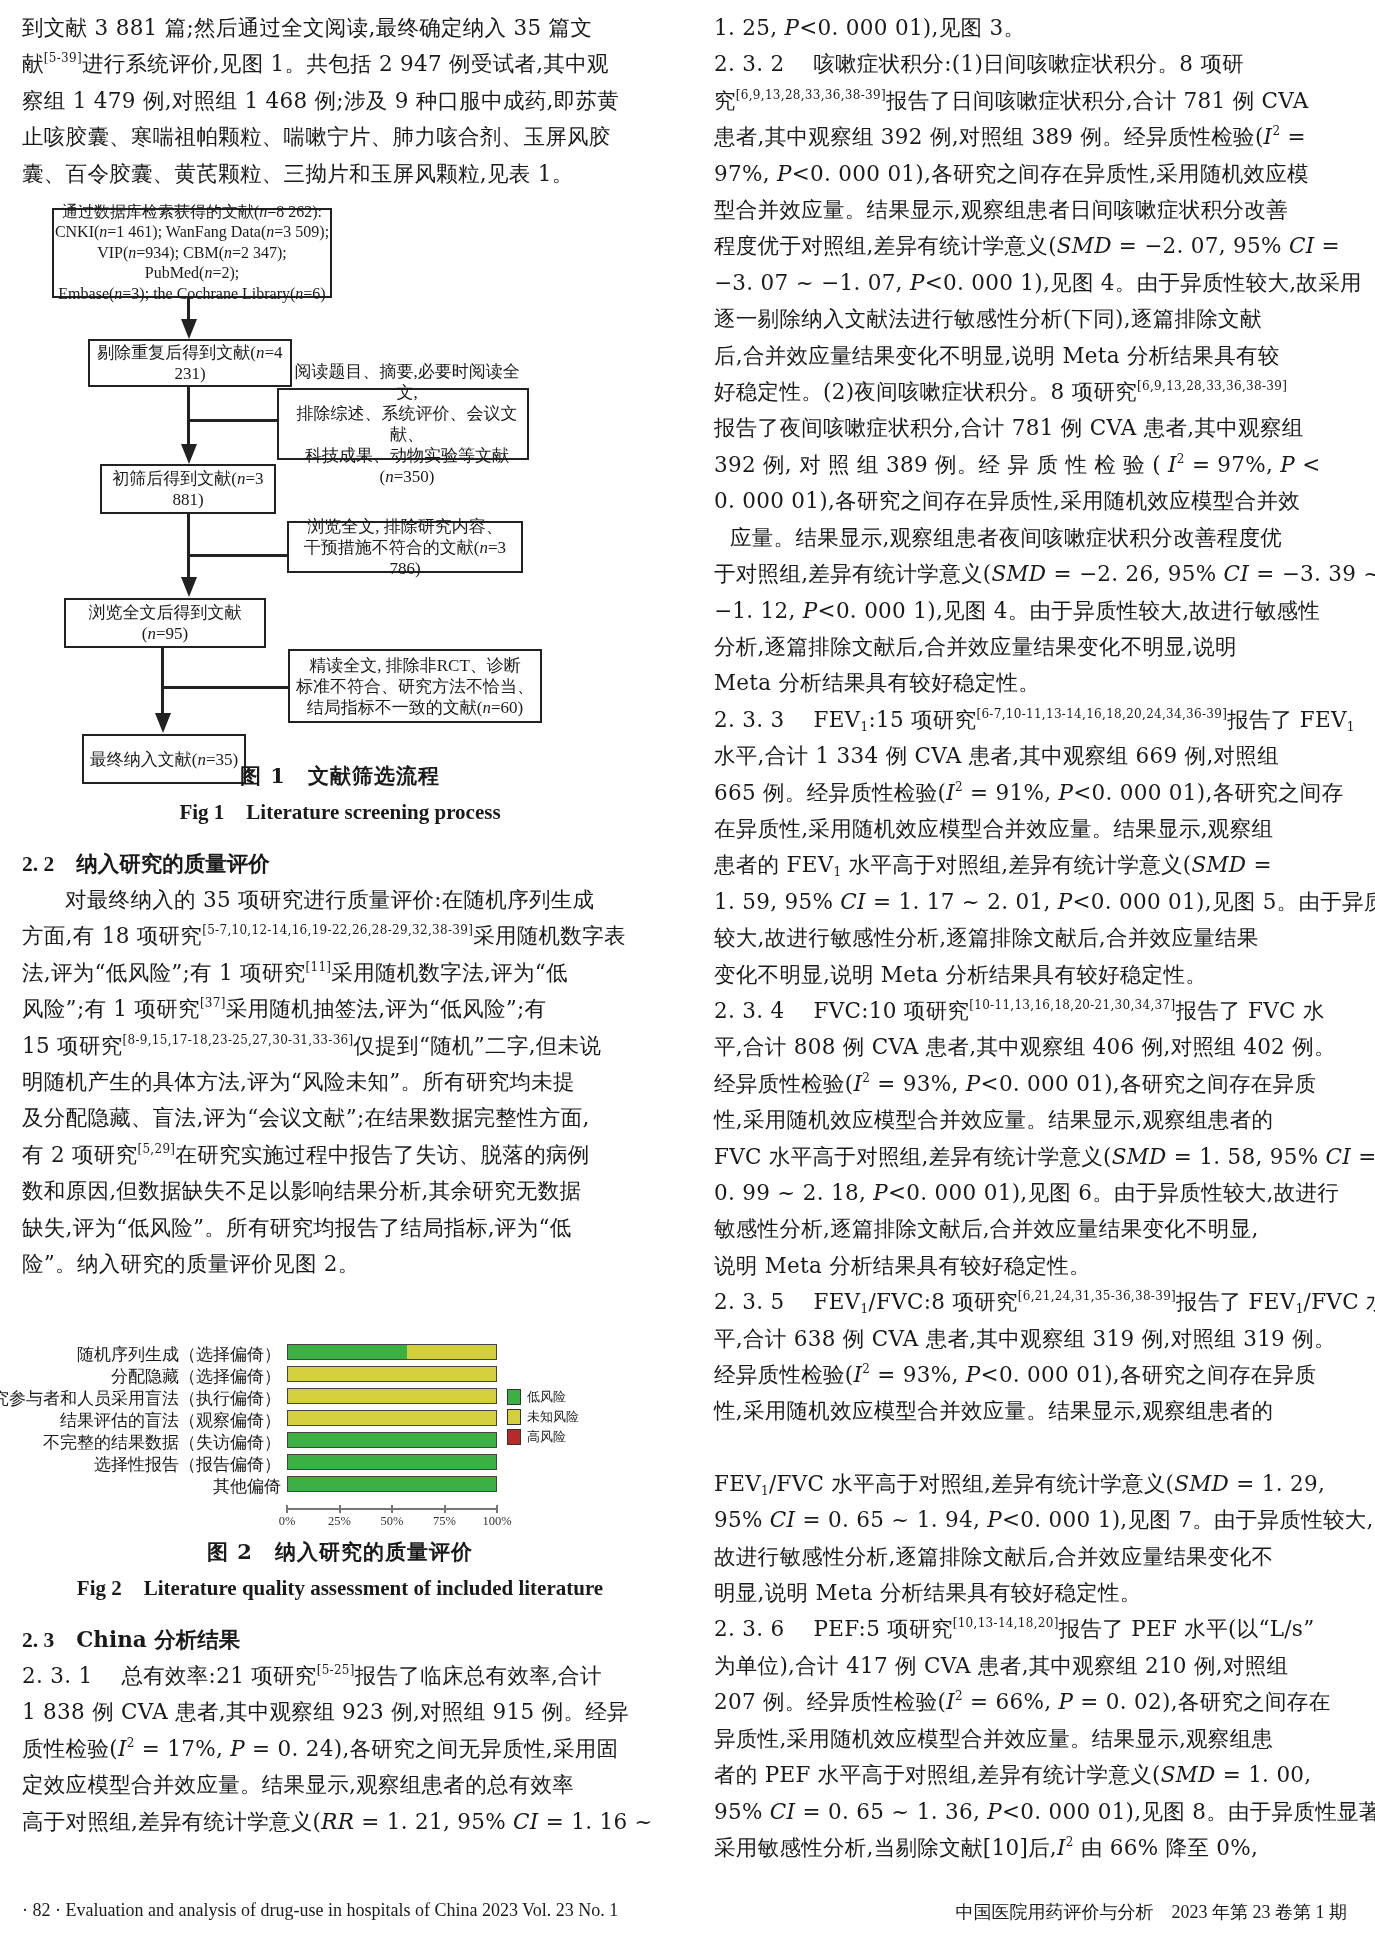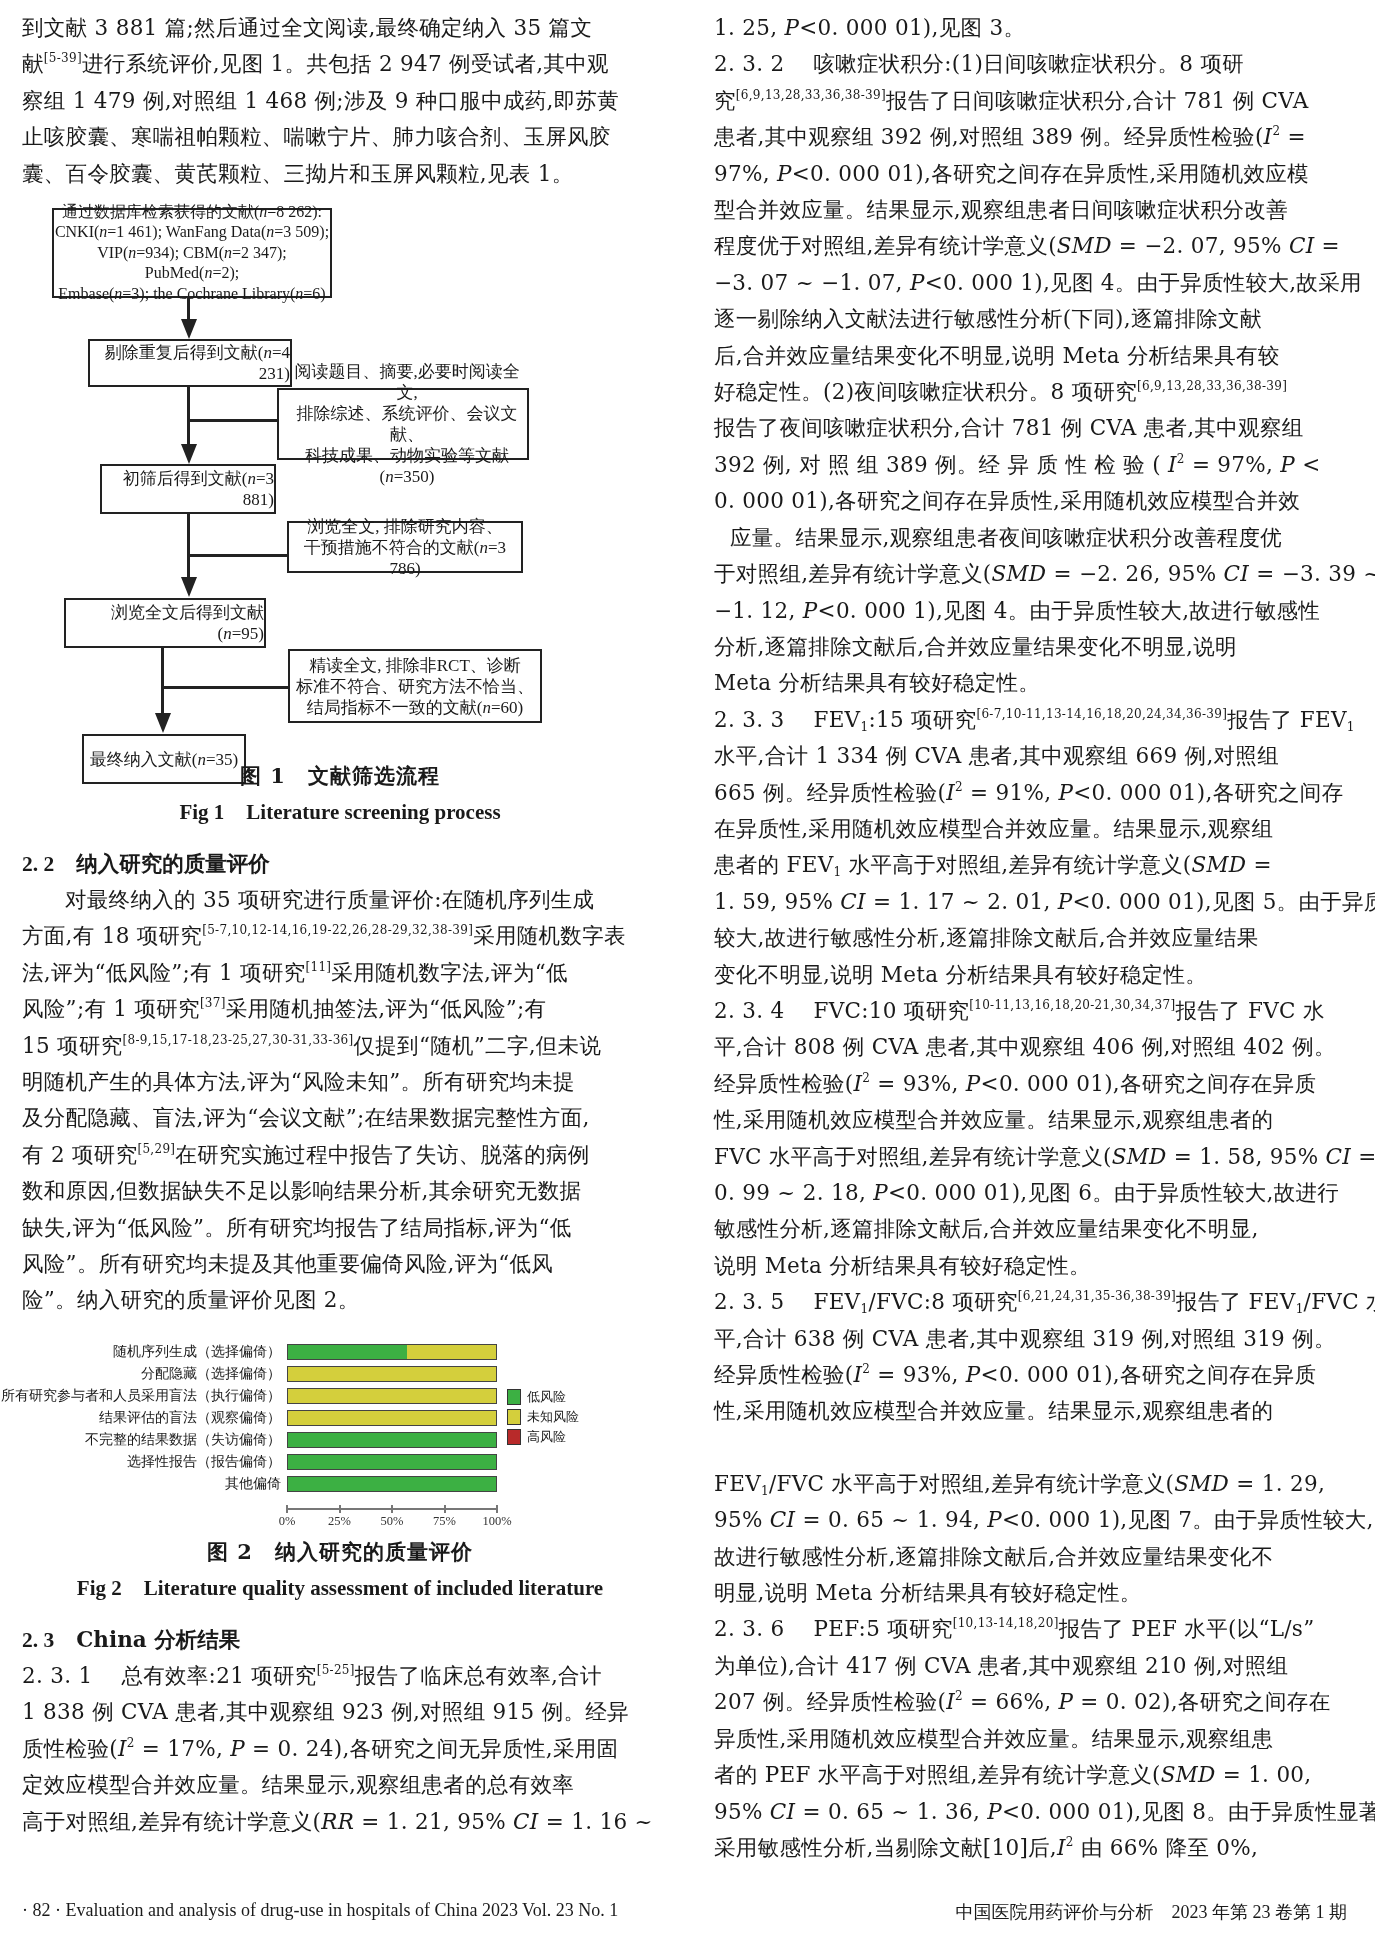--- a/index.html
+++ b/index.html
@@ -14,27 +14,27 @@
   sup{font-size:12px;vertical-align:9px;line-height:0;}
   sub{font-size:12px;vertical-align:-4px;line-height:0;}
   i{font-style:italic;}
   .cap-cn{font-size:21px;font-weight:bold;text-align:center;line-height:32px;letter-spacing:1px;}
   .cap-en{font-size:21px;font-weight:bold;text-align:center;line-height:32px;font-family:"Liberation Serif",serif;}
   .cap-cn .lbl,.cap-en .lbl{margin-right:22px;}
   
   .flow{position:absolute;left:0;top:0;width:640px;height:560px;}
   .box{position:absolute;border:2px solid #222;background:#fff;font-size:17px;line-height:21px;
        text-align:center;display:flex;flex-direction:column;justify-content:center;font-family:"Liberation Serif","DejaVu Serif",serif;}
-  .box.thick{border-width:2.5px;text-align:right;}
+  .box.thick{border-width:2.5px;}
   .vline{position:absolute;width:3px;background:#222;}
   .hline{position:absolute;height:3px;background:#222;}
   .arrow{position:absolute;width:0;height:0;border-left:8px solid transparent;border-right:8px solid transparent;border-top:20px solid #222;}
   
   .chart{position:absolute;}
-  .bar-label{position:absolute;right:0;font-size:14px;white-space:nowrap;text-align:right;font-family:"DejaVu Sans",sans-serif;}
+  .bar-label{position:absolute;right:0;font-size:17px;white-space:nowrap;text-align:right;font-family:"DejaVu Sans",sans-serif;}
   .bar{position:absolute;height:16px;border:1px solid #444;display:flex;overflow:hidden;box-sizing:border-box;}
   .seg{height:100%;}
   .axis{position:absolute;height:2px;background:#777;}
   .tick{position:absolute;width:2px;height:8px;background:#777;}
   .ticklbl{position:absolute;font-size:12.5px;transform:translateX(-50%);font-family:"Liberation Serif",serif;color:#333;}
   .legend-item{position:absolute;display:flex;align-items:center;font-size:13px;font-family:"DejaVu Sans",sans-serif;}
   .swatch{width:14px;height:16px;border:1px solid #333;margin-right:6px;box-sizing:border-box;}
   .footer{position:absolute;top:1900px;font-size:18px;font-family:"Liberation Serif",serif;}
 </style>
 </head>
@@ -110,21 +110,20 @@
         <div class="p" style="white-space: nowrap; overflow: visible; padding-left: 2em;">对最终纳入的 35 项研究进行质量评价:在随机序列生成</div>
         <div class="p" style="white-space: nowrap; overflow: visible;">方面,有 18 项研究<sup>[5-7,10,12-14,16,19-22,26,28-29,32,38-39]</sup>采用随机数字表</div>
         <div class="p" style="white-space: nowrap; overflow: visible;">法,评为“低风险”;有 1 项研究<sup>[11]</sup>采用随机数字法,评为“低</div>
         <div class="p" style="white-space: nowrap; overflow: visible;">风险”;有 1 项研究<sup>[37]</sup>采用随机抽签法,评为“低风险”;有</div>
         <div class="p" style="white-space: nowrap; overflow: visible;">15 项研究<sup>[8-9,15,17-18,23-25,27,30-31,33-36]</sup>仅提到“随机”二字,但未说</div>
         <div class="p" style="white-space: nowrap; overflow: visible;">明随机产生的具体方法,评为“风险未知”。所有研究均未提</div>
         <div class="p" style="white-space: nowrap; overflow: visible;">及分配隐藏、盲法,评为“会议文献”;在结果数据完整性方面,</div>
         <div class="p" style="white-space: nowrap; overflow: visible;">有 2 项研究<sup>[5,29]</sup>在研究实施过程中报告了失访、脱落的病例</div>
         <div class="p" style="white-space: nowrap; overflow: visible;">数和原因,但数据缺失不足以影响结果分析,其余研究无数据</div>
         <div class="p" style="white-space: nowrap; overflow: visible;">缺失,评为“低风险”。所有研究均报告了结局指标,评为“低</div>
-        <div class="p" style="white-space: nowrap; overflow: visible;">风险”。所有研究均未提及其他重要偏倚风险,评为“低风</div>
         <div class="p" style="white-space: nowrap; overflow: visible;">险”。纳入研究的质量评价见图 2。</div>
       </div>
   </div>
 
   <div class="chart" id="chart" style="left:0;top:1338px;width:640px;height:180px;">
       <div class="bar-label" style="top: 5px; right: 381px;">随机序列生成（选择偏倚）</div>
       <div class="bar" style="left: 265px; top: 6px; width: 210px;">
         <div class="seg" style="width: 57%; background: rgb(60, 176, 67);"></div>
         <div class="seg" style="width: 43%; background: rgb(212, 207, 60);"></div>
       </div>

